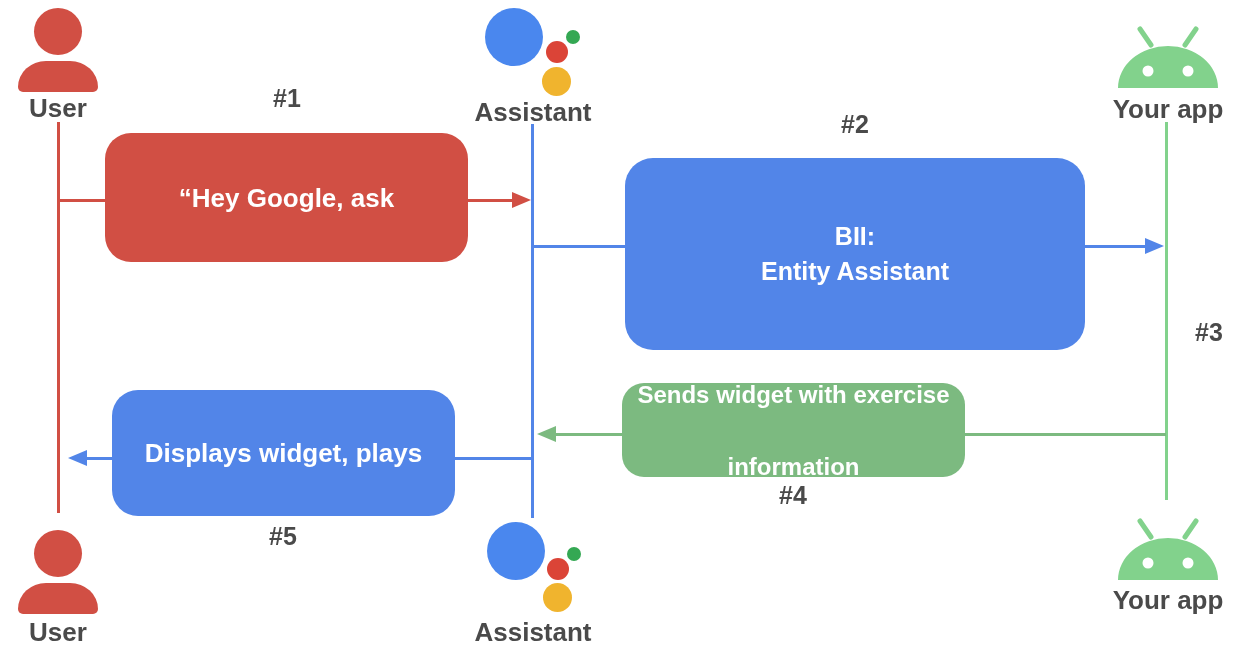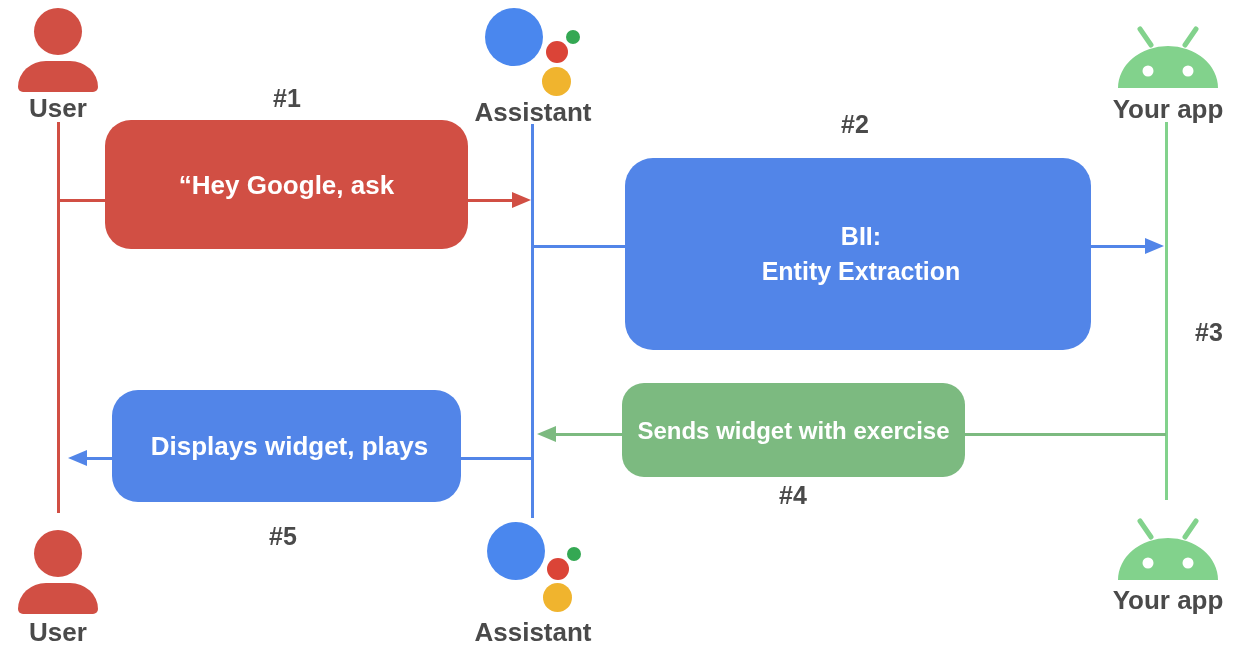--- a/index.html
+++ b/index.html
@@ -20,21 +20,21 @@
   .ah{position:absolute;width:0;height:0;z-index:1;
       border-top:8px solid transparent;border-bottom:8px solid transparent;}
   .ah.right.red{border-left:19px solid var(--red);}
   .ah.right.blue{border-left:19px solid var(--blue);}
   .ah.left.blue{border-right:19px solid var(--blue);}
   .ah.left.green{border-right:19px solid var(--green);}
   
   .msgbox{position:absolute;z-index:2;display:flex;flex-direction:column;
           align-items:center;justify-content:center;color:#ffffff;text-align:center;}
   .msgbox.red{background:var(--red);border-radius:26px;font-size:26px;line-height:36px;}
-  .msgbox.blue{background:var(--blue);border-radius:28px;font-size:25px;line-height:35px;padding-left:6px;}
+  .msgbox.blue{background:var(--blue);border-radius:28px;font-size:25px;line-height:35px;}
   .msgbox.blue.small{font-size:26px;line-height:36px;border-radius:26px;}
   .msgbox.green{background:var(--green);border-radius:22px;font-size:24px;line-height:33px;gap:39px;}
   
   .step{position:absolute;width:120px;margin-left:-60px;text-align:center;
         font-size:25px;color:var(--label);z-index:3;}
   
   .actor-label{position:absolute;width:160px;margin-left:-80px;text-align:center;
                font-size:26px;color:var(--label);z-index:3;}
   
   .person{position:absolute;width:80px;z-index:2;}
@@ -67,34 +67,35 @@
   <div class="hline blue" style="left:534px;top:245px;width:611px;"></div>
   <div class="ah right blue" style="left:1145px;top:238px;"></div>
 
   <div class="hline green" style="left:555px;top:433px;width:611px;"></div>
   <div class="ah left green" style="left:537px;top:426px;"></div>
 
   <div class="hline blue" style="left:86px;top:457px;width:447px;"></div>
   <div class="ah left blue" style="left:68px;top:450px;"></div>
 
   
-  <div class="msgbox red" style="left:105px;top:120px;width:363px;height:129px;">
+  <div class="msgbox red" style="left:105px;top:133px;width:363px;height:129px;">
     <div>“Hey Google, ask</div>
   </div>
 
   <div class="msgbox blue" style="left:625px;top:158px;width:460px;height:192px;">
     <div>BII:</div>
-    <div>Entity Extraction</div>
+    <div>Entity Assistant</div>
   </div>
 
   <div class="msgbox green" style="left:622px;top:383px;width:343px;height:94px;">
     <div>Sends widget with exercise</div>
+    <div>information</div>
   </div>
 
-  <div class="msgbox blue small" style="left:112px;top:390px;width:343px;height:112px;">
+  <div class="msgbox blue small" style="left:112px;top:390px;width:343px;height:126px;">
     <div>Displays widget, plays</div>
   </div>
 
   
   <div class="step" style="left:287px;top:84px;">#1</div>
   <div class="step" style="left:855px;top:110px;">#2</div>
   <div class="step" style="left:1209px;top:318px;">#3</div>
   <div class="step" style="left:793px;top:481px;">#4</div>
   <div class="step" style="left:283px;top:522px;">#5</div>
 

